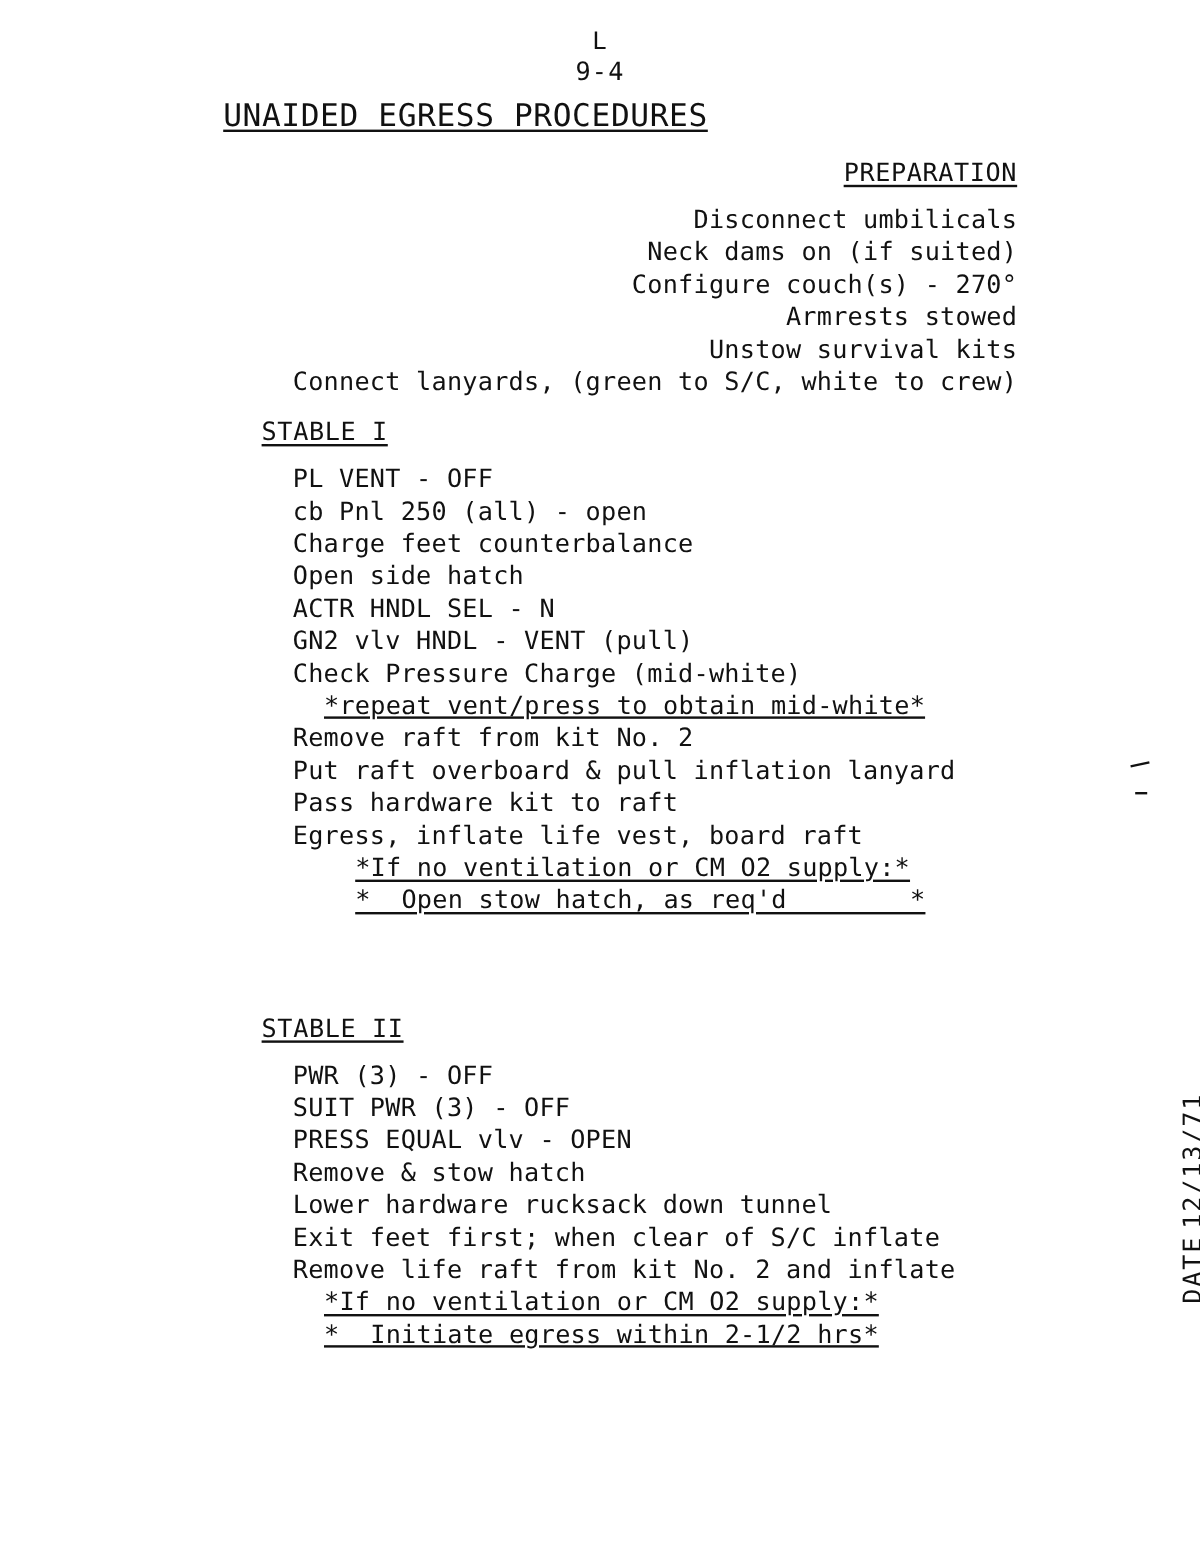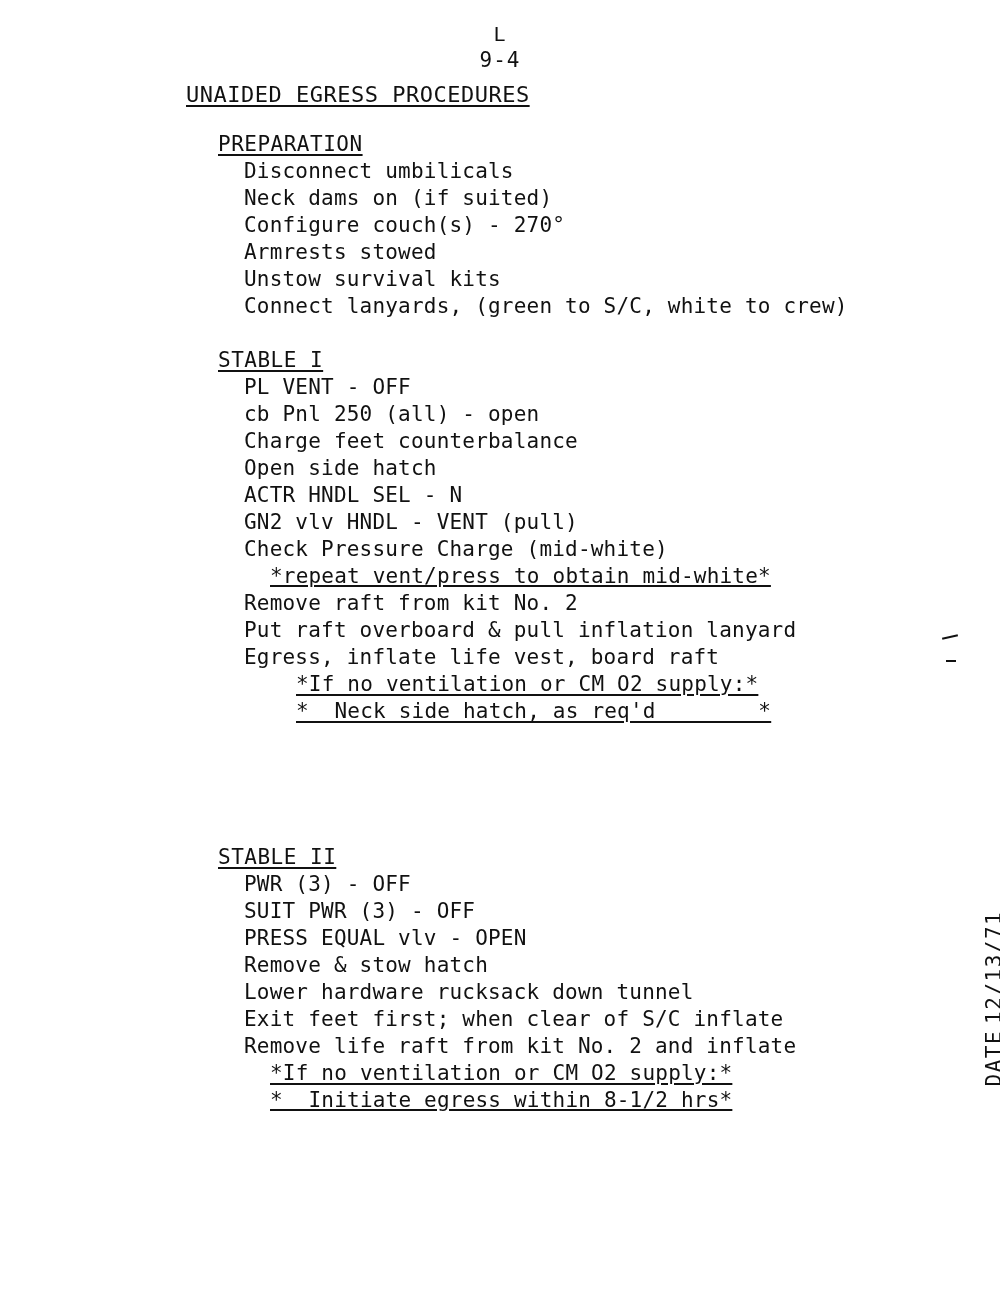--- a/index.html
+++ b/index.html
@@ -37,56 +37,56 @@
   }
   .page-marker .num {
     display: block;
     font-size: 21px;
   }
 
   .doc-title {
     position: absolute;
     left: 186px;
     top: 82px;
-    font-size: 22px;
+    font-size: 26px;
     letter-spacing: 0.5px;
     text-decoration: underline;
     text-underline-offset: 3px;
   }
 
   
   .section {
     position: absolute;
     left: 218px;
   }
   .section-title {
     font-size: 21px;
     letter-spacing: 0.5px;
     text-decoration: underline;
     text-underline-offset: 3px;
     display: inline-block;
   }
   .lines {
-    margin-top: 2px;
+    margin-top: 14px;
     padding-left: 26px;
   }
   .line {
     font-size: 21px;
     line-height: 27px;
     white-space: pre;
     letter-spacing: 0.2px;
   }
   .line.indent1 { padding-left: 26px; text-decoration: underline; }
   .line.indent2 { padding-left: 52px; }
   .line.ul {
     text-decoration: underline;
     text-underline-offset: 3px;
   }
 
-  #sec-prep { top: 132px; }
+  #sec-prep { top: 132px; text-align: right; }
   #sec-stable1 { top: 348px; }
   #sec-stable2 { top: 845px; }
   .date-wrap {
     position: absolute;
     right: 18px;
     top: 735px;
     height: 230px;
     width: 40px;
   }
   .date-rot {
@@ -154,38 +154,39 @@
       <div class="line">PL VENT - OFF</div>
       <div class="line">cb Pnl 250 (all) - open</div>
       <div class="line">Charge feet counterbalance</div>
       <div class="line">Open side hatch</div>
       <div class="line">ACTR HNDL SEL - N</div>
       <div class="line">GN2 vlv HNDL - VENT (pull)</div>
       <div class="line">Check Pressure Charge (mid-white)</div>
       <div class="line indent1">*repeat vent/press to obtain mid-white*</div>
       <div class="line">Remove raft from kit No. 2</div>
       <div class="line">Put raft overboard &amp; pull inflation lanyard</div>
+      <div class="line">Pass hardware kit to raft</div>
       <div class="line">Egress, inflate life vest, board raft</div>
       <div class="line indent2 ul">*If no ventilation or CM O2 supply:*</div>
-      <div class="line indent2 ul">*  Neck side hatch, as req'd        *</div>
+      <div class="line indent2 ul">*  Open stow hatch, as req'd        *</div>
     </div>
   </div>
 
   <div class="section" id="sec-stable2">
     <div class="section-title">STABLE II</div>
     <div class="lines">
       <div class="line">PWR (3) - OFF</div>
       <div class="line">SUIT PWR (3) - OFF</div>
       <div class="line">PRESS EQUAL vlv - OPEN</div>
       <div class="line">Remove &amp; stow hatch</div>
       <div class="line">Lower hardware rucksack down tunnel</div>
       <div class="line">Exit feet first; when clear of S/C inflate</div>
       <div class="line">Remove life raft from kit No. 2 and inflate</div>
       <div class="line indent1 ul">*If no ventilation or CM O2 supply:*</div>
-      <div class="line indent1">*  Initiate egress within 8-1/2 hrs*</div>
+      <div class="line indent1">*  Initiate egress within 2-1/2 hrs*</div>
     </div>
   </div>
 
   <div class="tick"></div>
   <div class="tick2"></div>
 
   <div class="date-wrap">
     <div class="date-rot">
       <span class="label">DATE</span><span class="value">12/13/71</span>
     </div>

